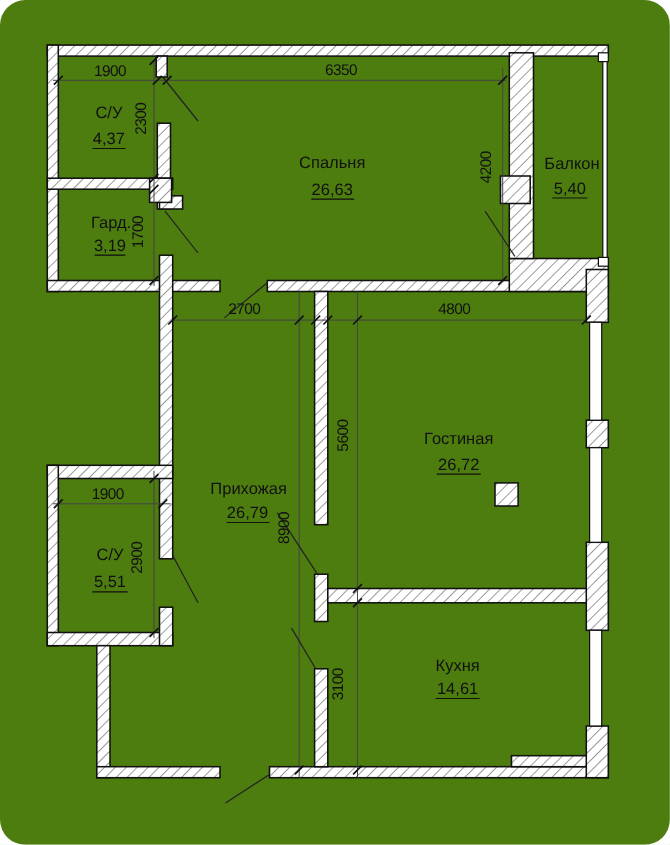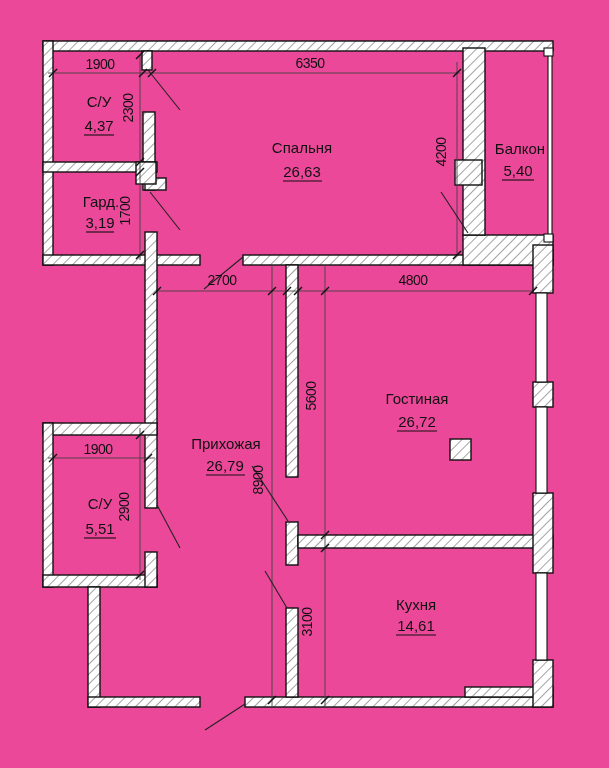--- a/index.html
+++ b/index.html
@@ -1,16 +1,16 @@
 <!DOCTYPE html>
 <html><head>
 <meta charset="utf-8">
 <style>
   html,body{margin:0;padding:0;background:#ffffff;}
-  .sheet{position:relative;width:609px;height:768px;background:#ec4899;overflow:hidden;}
+  .sheet{position:relative;width:609px;height:768px;background:#4d7c0f;overflow:hidden;border-radius:23px;}
   svg text{font-family:"Liberation Sans", sans-serif; fill:#111; }
   .wall{fill:url(#hatch);stroke:#111;stroke-width:1.4;}
   .thin{stroke:#444;stroke-width:0.9;fill:none;}
   .leader{stroke:#222;stroke-width:1.1;fill:none;}
   .tick{stroke:#111;stroke-width:1.5;}
   .win{fill:#ffffff;stroke:#111;stroke-width:1.1;}
   .ul{stroke:#111;stroke-width:1.1;}
   .dim{font-size:14px;letter-spacing:-0.5px;}
   .room-name{font-size:15px;}
   .room-area{font-size:15px;}

